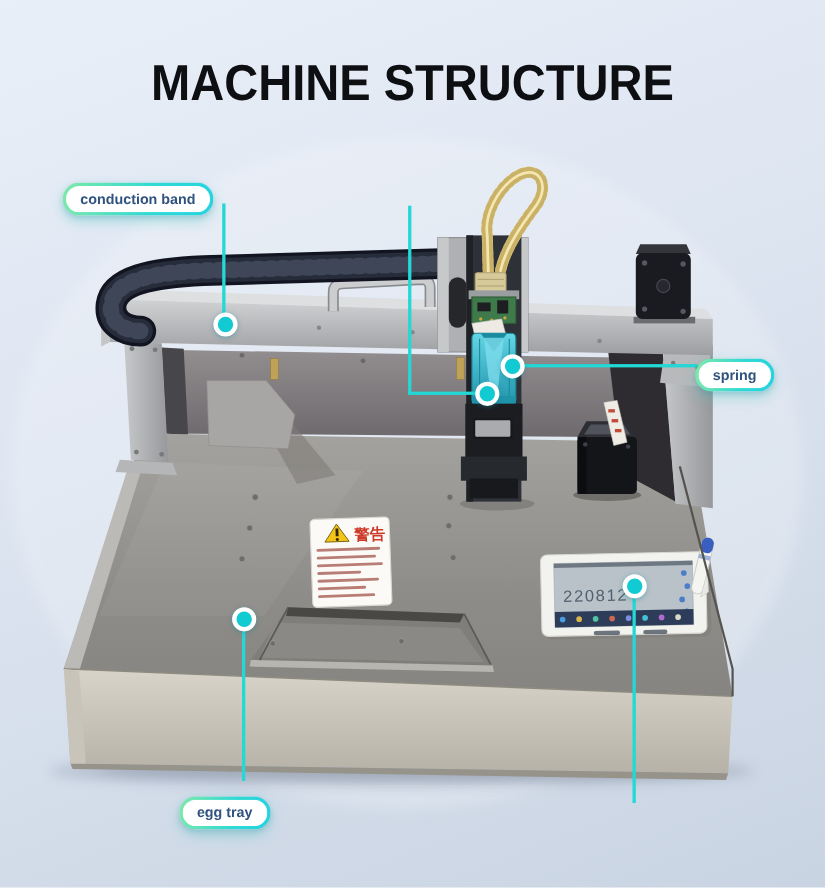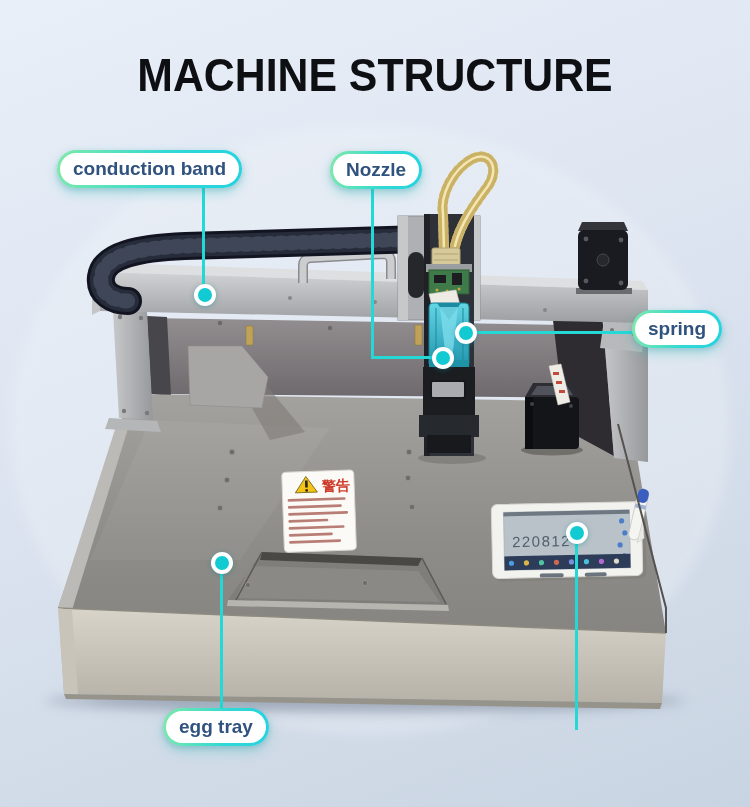--- a/index.html
+++ b/index.html
@@ -18,22 +18,23 @@
   .callout-dot{
     position:absolute;width:14px;height:14px;background:#12cbd2;
     border:4px solid #ffffff;border-radius:50%;
     box-shadow:0 1px 5px rgba(20,140,150,.45);
   }
   .callout-pill{
     position:absolute;padding:4px 13px;white-space:nowrap;
     border:3px solid transparent;border-radius:20px;
     background:linear-gradient(#ffffff,#ffffff) padding-box,
                linear-gradient(100deg,#7fe9a9 0%,#2fd9d5 60%,#24d3e0 100%) border-box;
-    color:#2f527e;font-weight:700;font-size:19px;line-height:1.25;
+    color:#2f527e;font-weight:700;font-size:13px;line-height:1.25;
     box-shadow:0 5px 12px rgba(44,190,185,.35),0 2px 5px rgba(70,100,140,.2);
+    margin-top:16px;
   }
 </style>
 </head>
 <body>
 
 <div class="stage">
 
   <h1 class="page-title">MACHINE STRUCTURE</h1>
 
   <svg class="machine-svg" viewBox="0 0 750 807">
@@ -281,17 +282,16 @@
   <div class="callout-line" style="left:220px;top:574px;width:3px;height:136px;"></div>
   <div class="callout-line" style="left:575px;top:543px;width:3px;height:187px;"></div>
 
   <div class="callout-dot" style="left:194px;top:284px;"></div>
   <div class="callout-dot" style="left:432px;top:347px;"></div>
   <div class="callout-dot" style="left:455px;top:322px;"></div>
   <div class="callout-dot" style="left:211px;top:552px;"></div>
   <div class="callout-dot" style="left:566px;top:522px;"></div>
 
   <div class="callout-pill" style="left:57px;top:150px;">conduction band</div>
-  <div class="callout-pill" style="left:330px;top:151px;">Nozzle</div>
   <div class="callout-pill" style="left:632px;top:310px;">spring</div>
   <div class="callout-pill" style="left:163px;top:708px;">egg tray</div>
 
 </div>
 
 </body></html>

